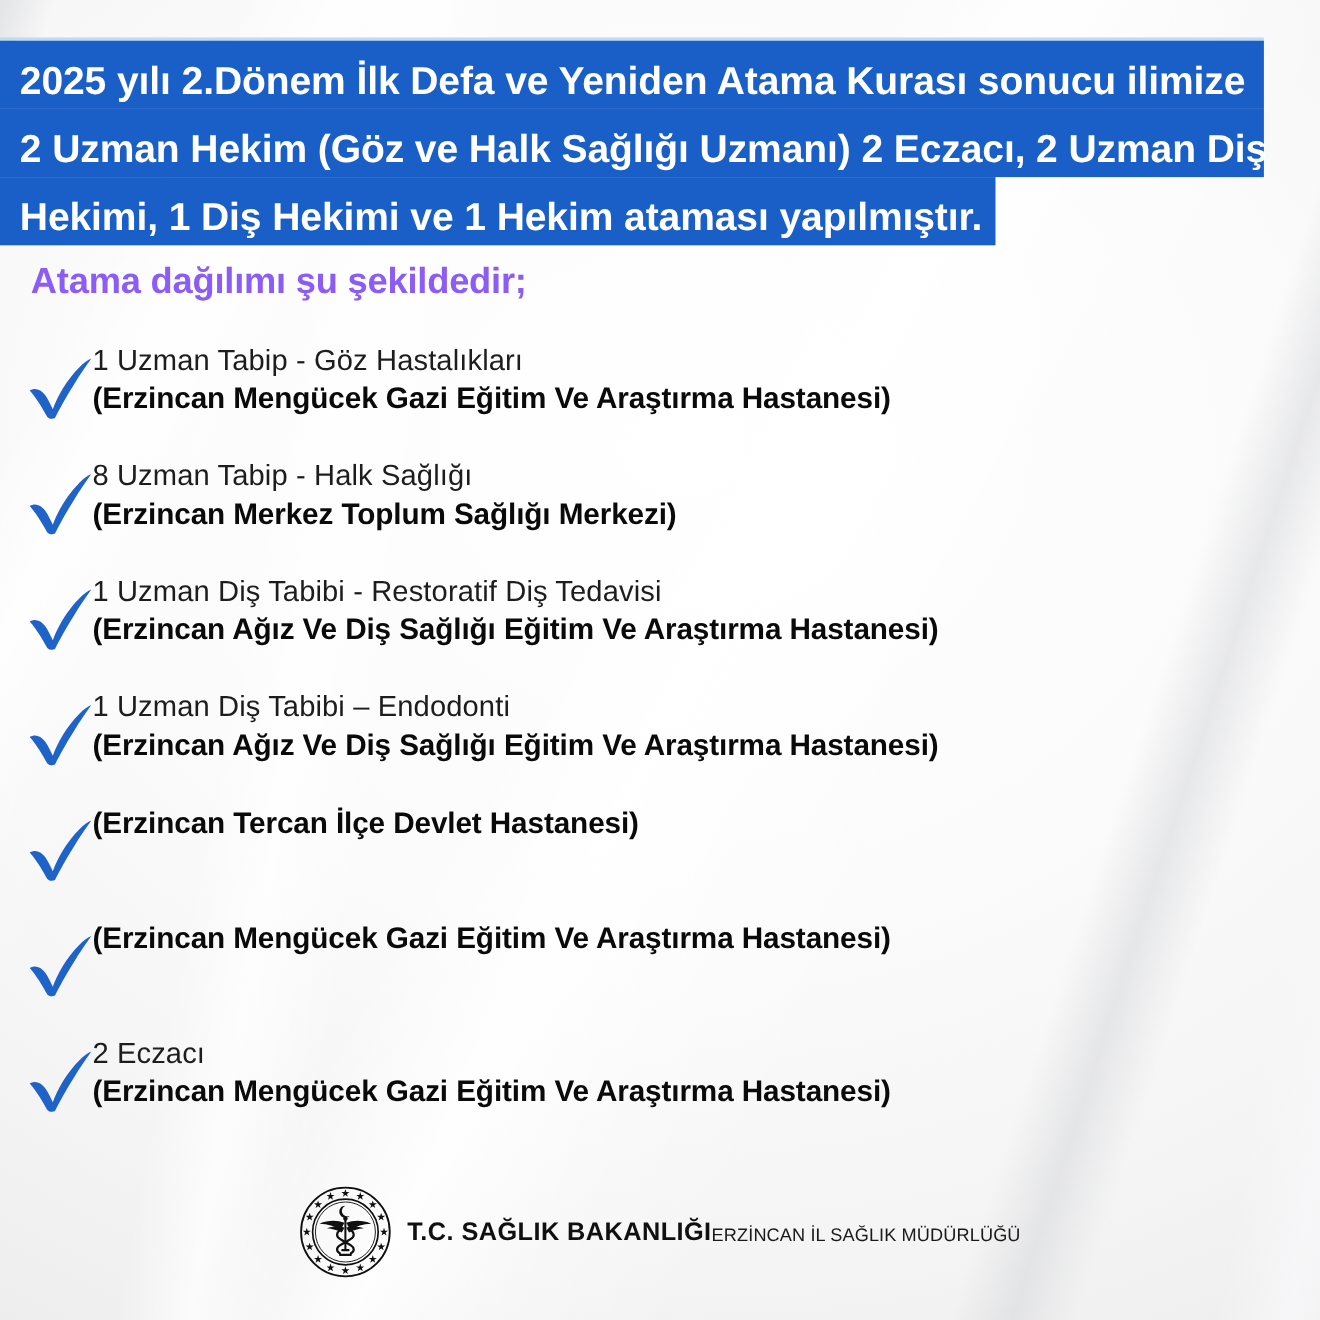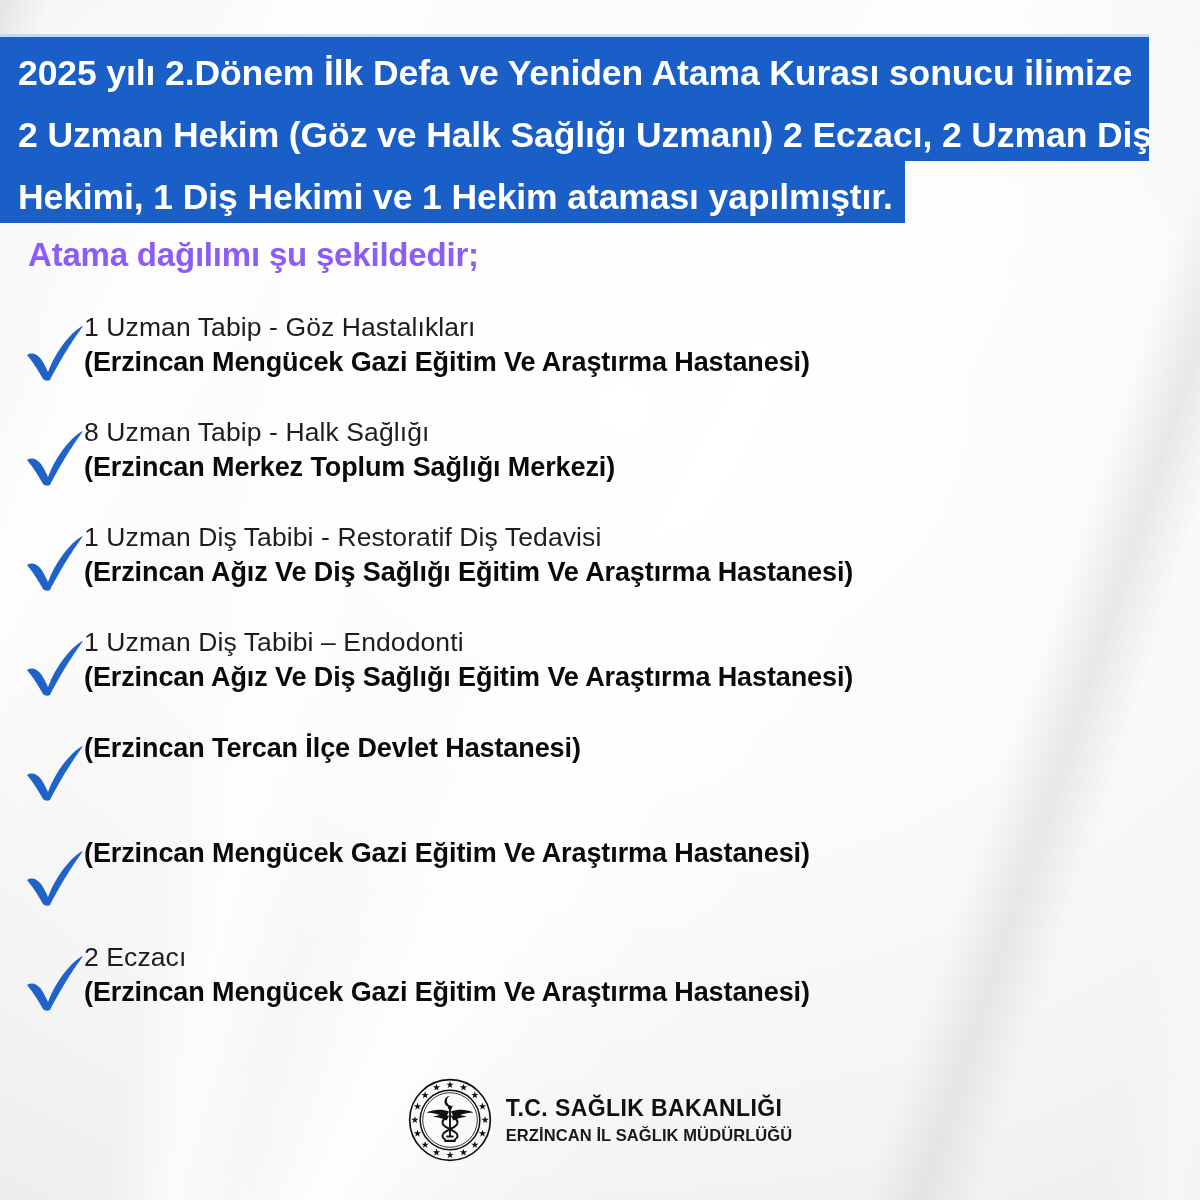--- a/index.html
+++ b/index.html
@@ -181,35 +181,35 @@
     gap: 14px;
   }
   #emblem {
     width: 84px;
     height: 84px;
     flex: 0 0 auto;
   }
   #emblem svg { display: block; width: 84px; height: 84px; }
   #footer-text {
     display: flex;
-    flex-direction: column;
+    flex-direction: row;
     justify-content: center;
     line-height: 1;
   }
   #footer-title {
     font-size: 23px;
     font-weight: 700;
     color: #101010;
     letter-spacing: 0.4px;
     white-space: nowrap;
   }
   #footer-sub {
     margin-top: 7px;
     font-size: 16.5px;
-    font-weight: 700;
+    font-weight: 400;
     color: #191919;
     letter-spacing: 0.1px;
     white-space: nowrap;
   }
 </style>
 </head>
 <body>
 
 <div id="poster"></div>
 

